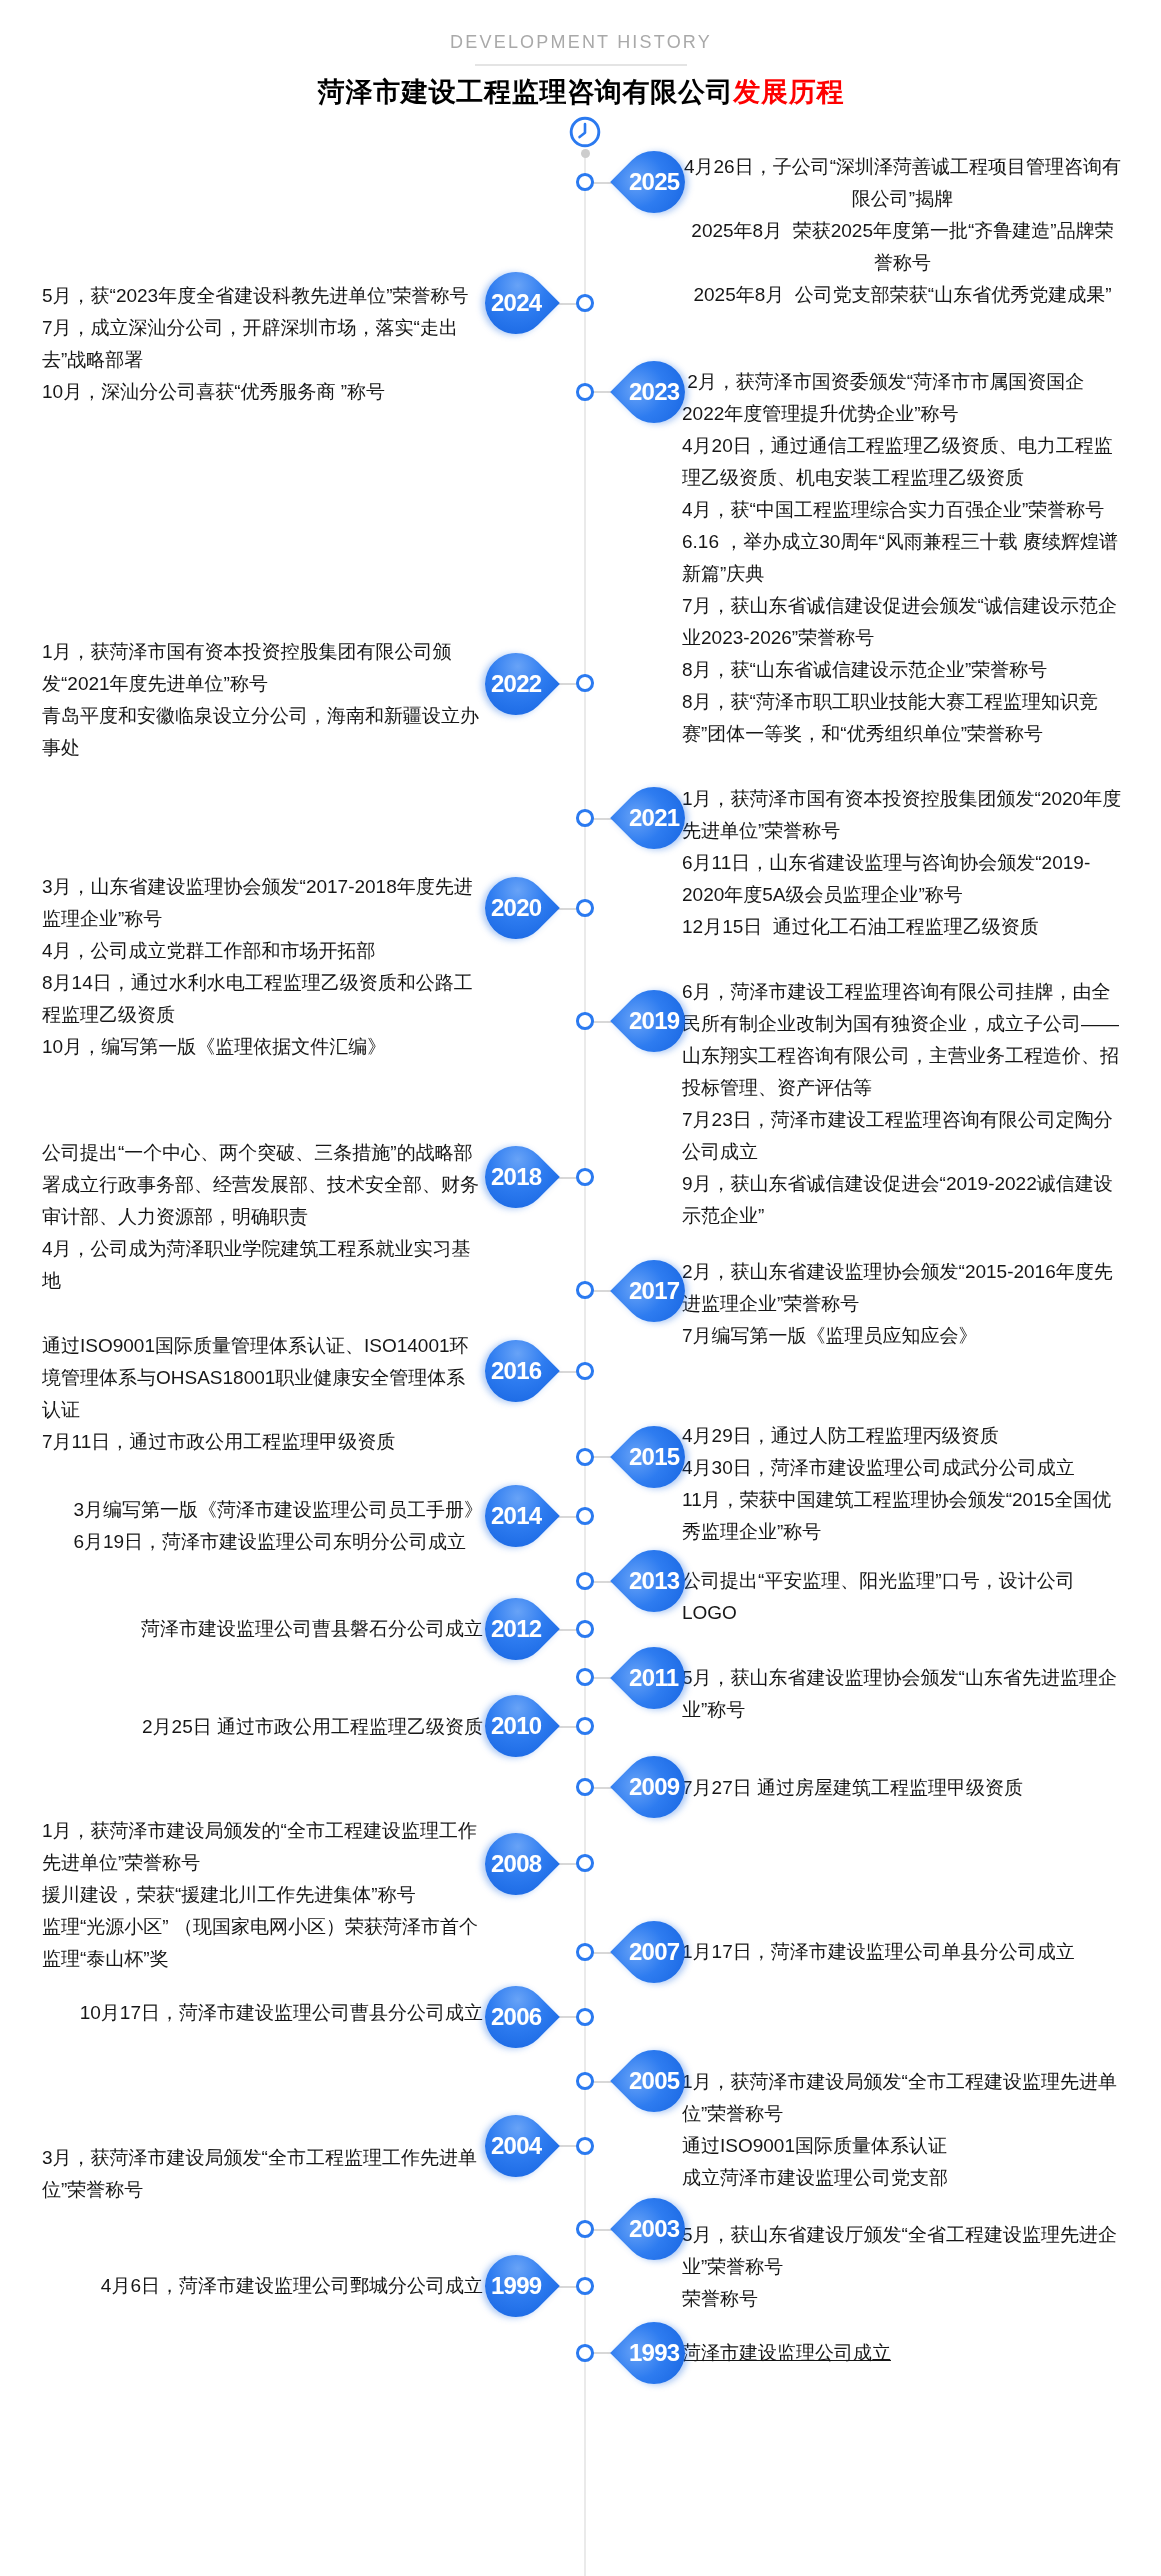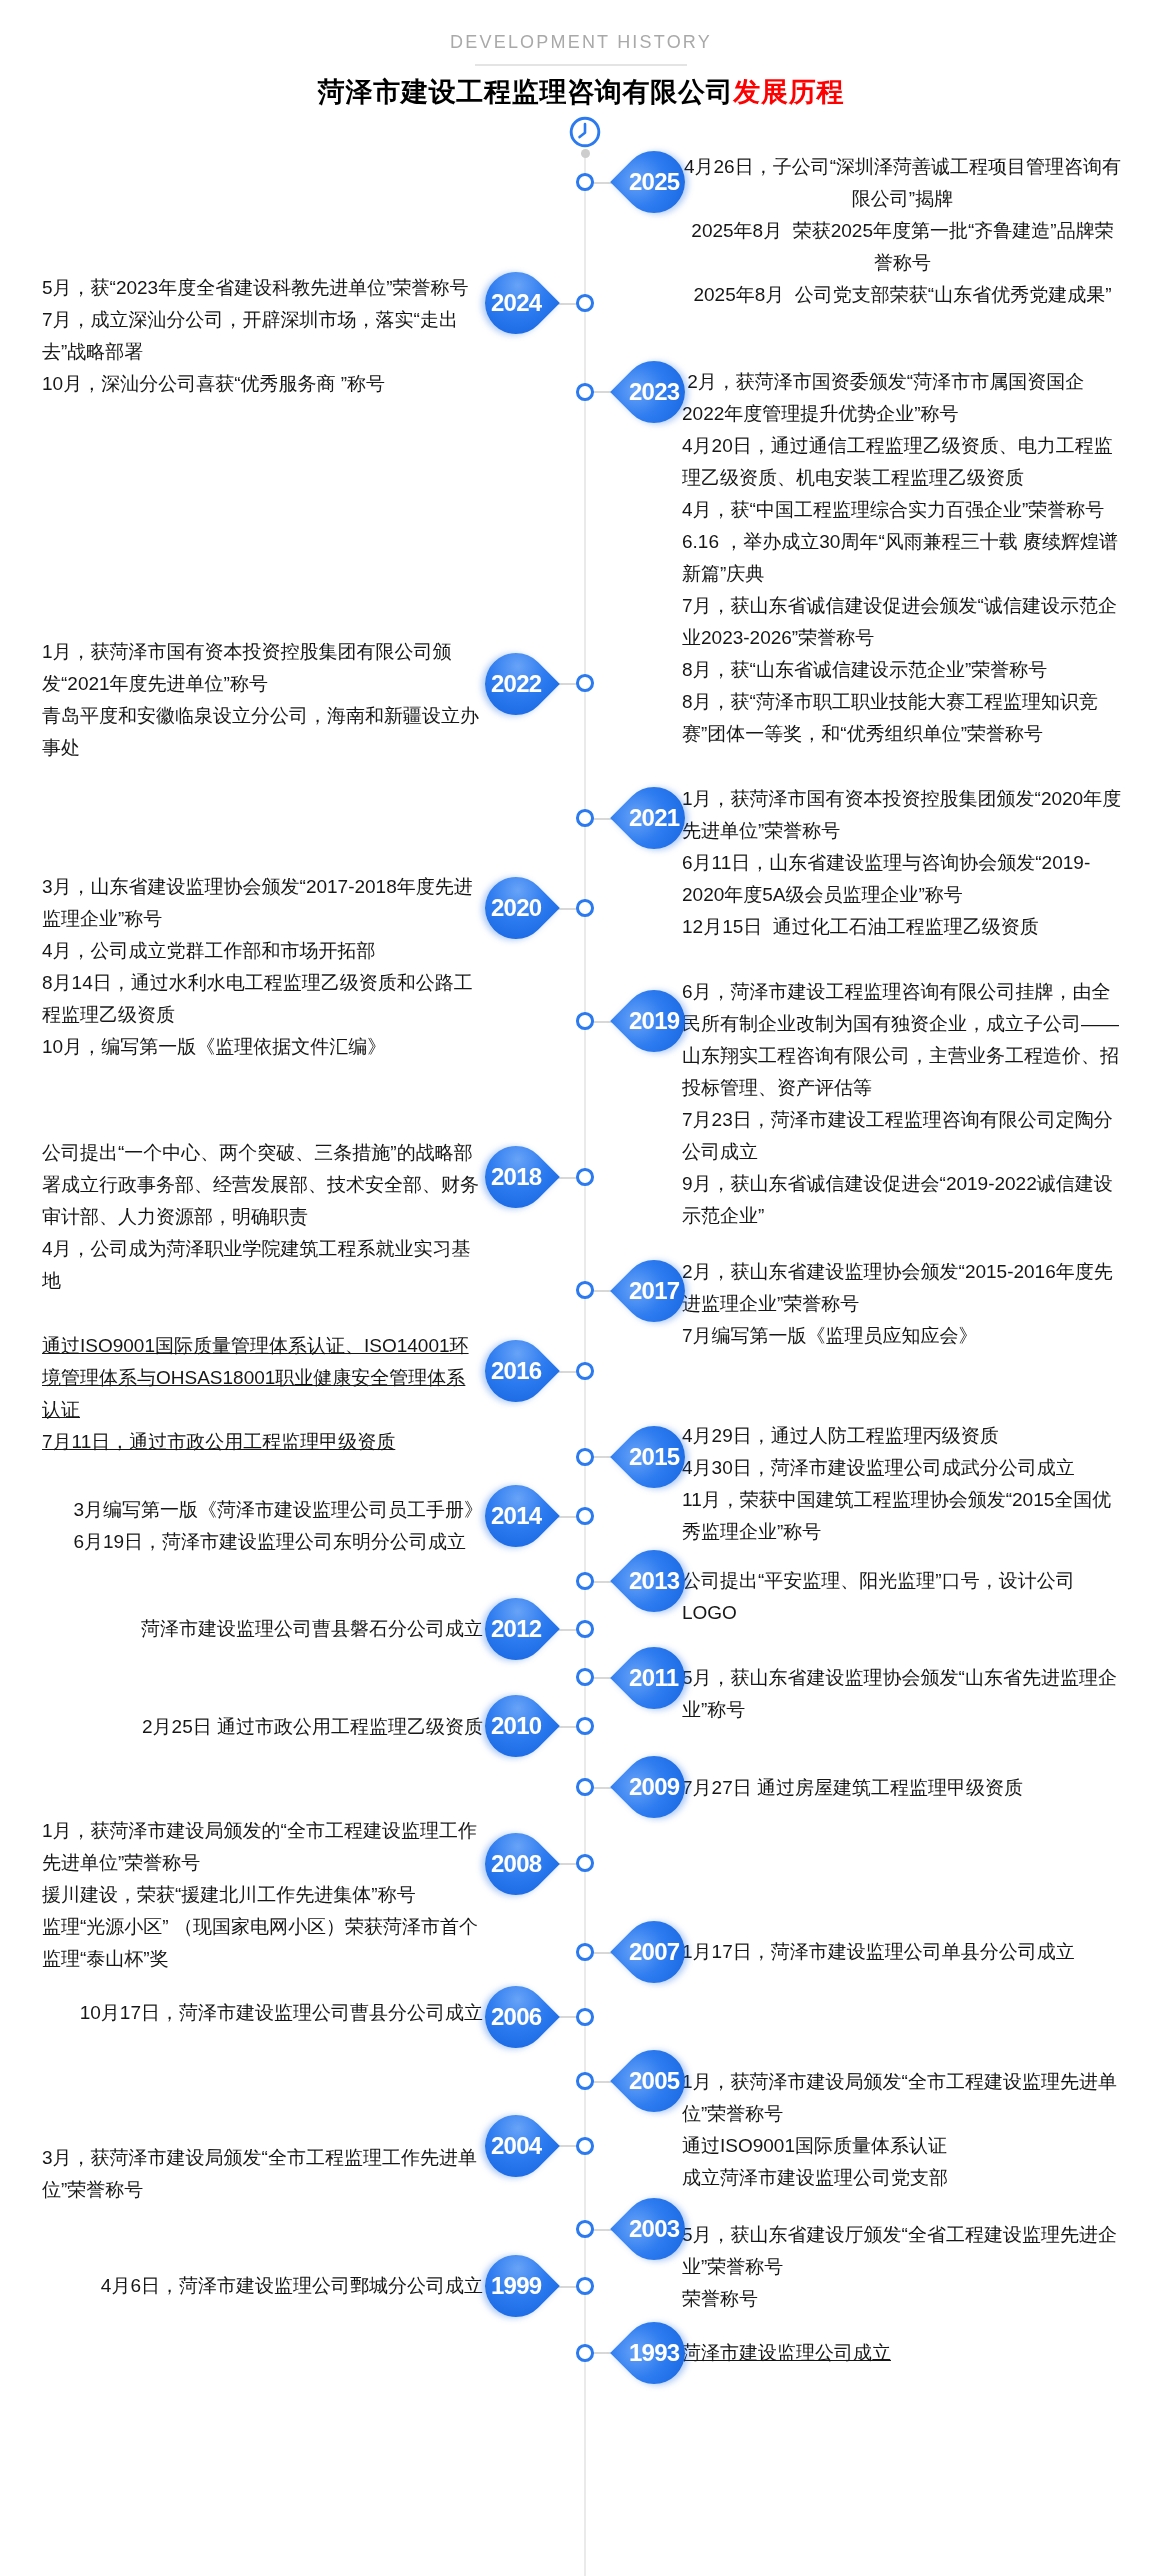--- a/index.html
+++ b/index.html
@@ -103,21 +103,21 @@
           <p>2025年8月  荣获2025年度第一批“齐鲁建造”品牌荣誉称号</p>
           <p>2025年8月  公司党支部荣获“山东省优秀党建成果”</p>
         </div>
       </div>
       <div class="tl-item">
         <div class="conn left" style="top: 303px;"></div>
         <div class="dot" style="top: 294px;"></div>
         <div class="bubble left" style="top: 272px;">
           <span class="yr">2024</span>
         </div>
-        <div class="txt left" style="top: 272px; margin-left: 36px;">
+        <div class="txt left" style="top: 280px; margin-left: 36px;">
           <p>5月，获“2023年度全省建设科教先进单位”荣誉称号</p>
           <p>7月，成立深汕分公司，开辟深圳市场，落实“走出去”战略部署</p>
           <p>10月，深汕分公司喜获“优秀服务商 ”称号</p>
         </div>
       </div>
       <div class="tl-item">
         <div class="conn right" style="top: 391px;"></div>
         <div class="dot" style="top: 383px;"></div>
         <div class="bubble right" style="top: 361px;">
           <span class="yr">2023</span>
@@ -201,21 +201,21 @@
           <p>2月，获山东省建设监理协会颁发“2015-2016年度先进监理企业”荣誉称号</p>
           <p>7月编写第一版《监理员应知应会》</p>
         </div>
       </div>
       <div class="tl-item">
         <div class="conn left" style="top: 1371px;"></div>
         <div class="dot" style="top: 1362px;"></div>
         <div class="bubble left" style="top: 1340px;">
           <span class="yr">2016</span>
         </div>
-        <div class="txt left" style="top: 1330px; text-decoration: underline;">
+        <div class="txt left" style="top: 1330px;">
           <p>通过ISO9001国际质量管理体系认证、ISO14001环境管理体系与OHSAS18001职业健康安全管理体系认证</p>
           <p>7月11日，通过市政公用工程监理甲级资质</p>
         </div>
       </div>
       <div class="tl-item">
         <div class="conn right" style="top: 1456px;"></div>
         <div class="dot" style="top: 1448px;"></div>
         <div class="bubble right" style="top: 1426px;">
           <span class="yr">2015</span>
         </div>

